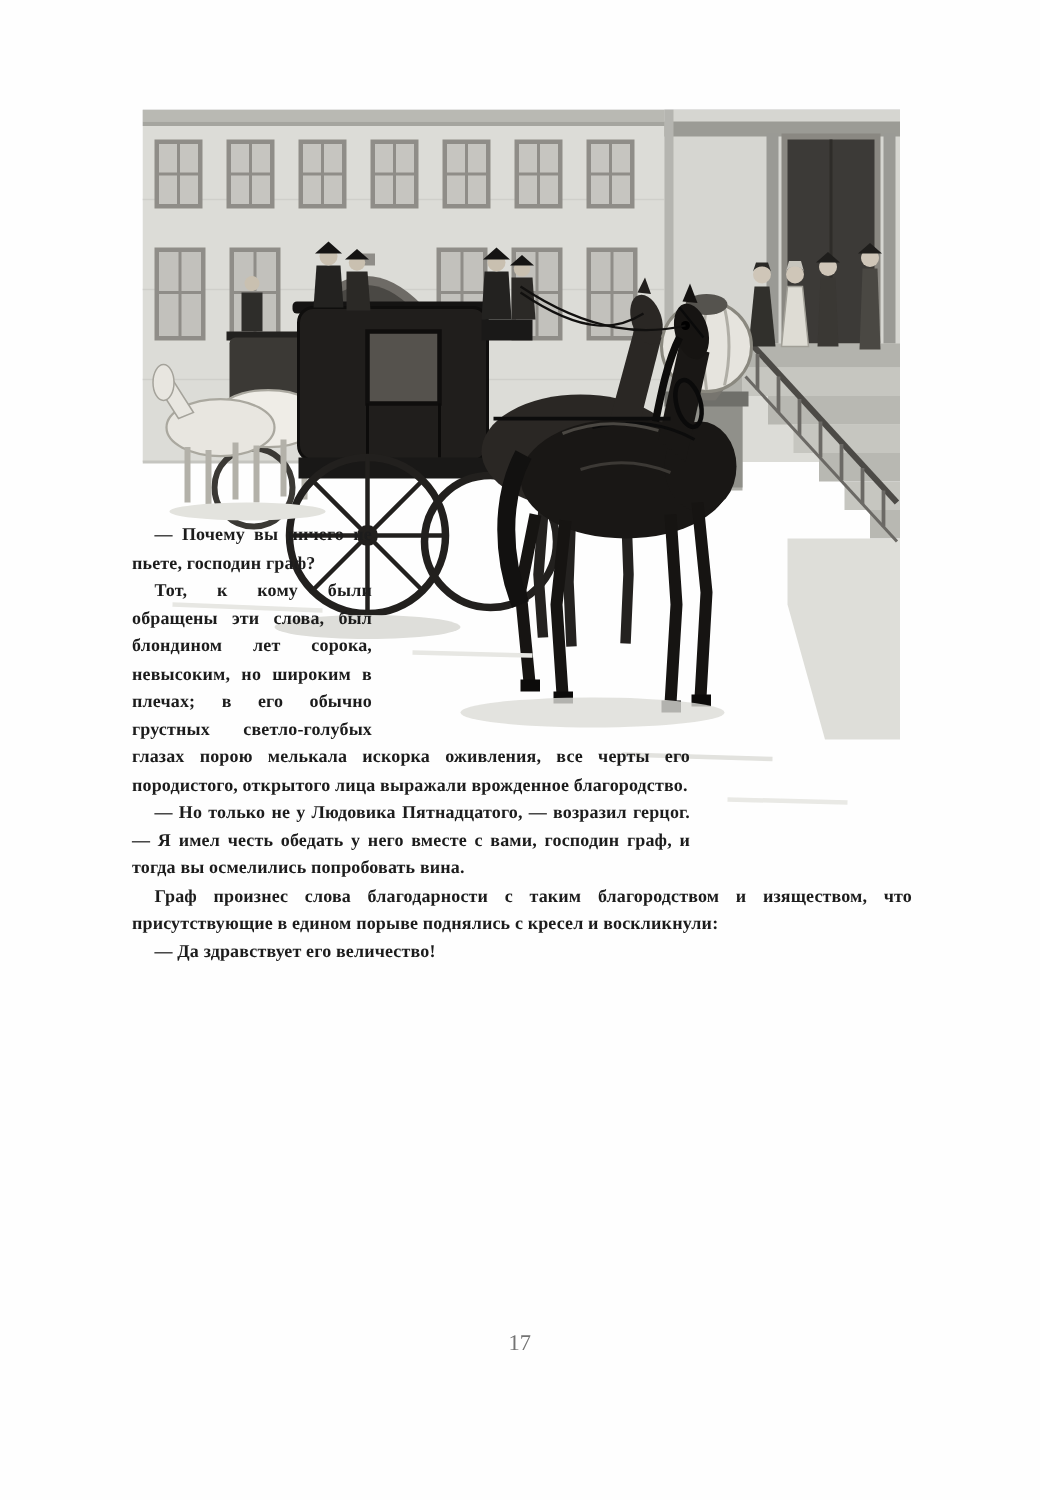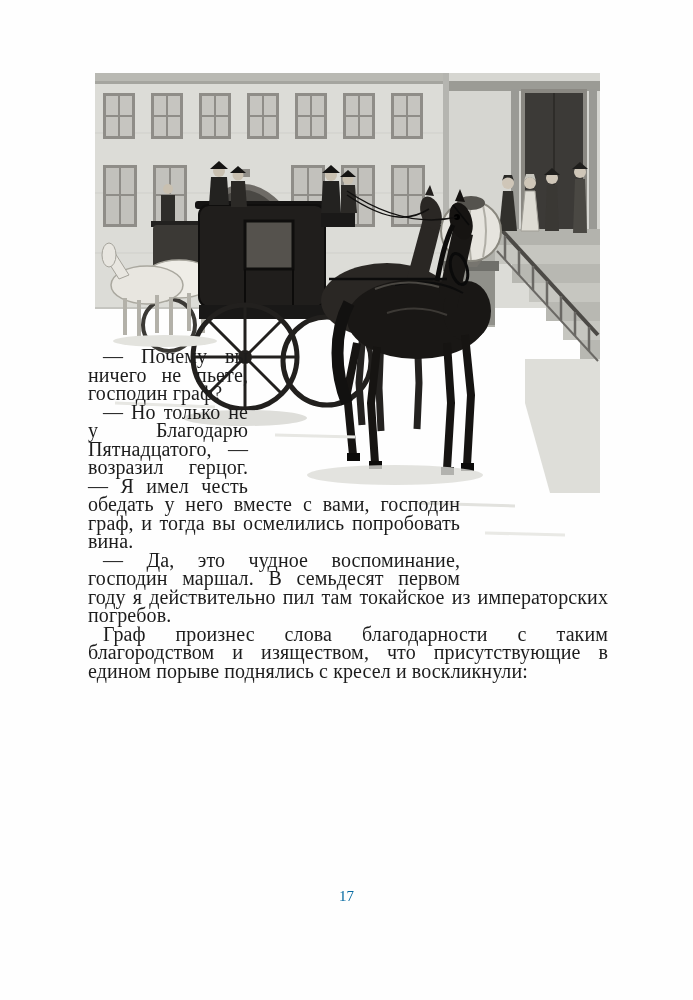--- a/index.html
+++ b/index.html
@@ -23,40 +23,41 @@
     width: 505px;
     height: 512px;
   }
   .illustration svg { display: block; }
   .text-area {
     position: absolute;
     left: 88px;
     top: 75px;
     width: 520px;
     text-align: justify;
-    font-size: 20px;
+    font-size: 12px;
     line-height: 18.5px;
     letter-spacing: 0.1px;
+    font-weight: bold;
   }
   .spacer { float: right; clear: right; }
   .sp1 { width: 520px; height: 272px; }
   .sp2 { width: 360px; height: 130px; }
   .sp3 { width: 148px; height: 94px; }
   p.para {
     margin: 0;
     text-indent: 15px;
   }
   .page-number {
     position: absolute;
     left: 0;
     right: 0;
     top: 888px;
     text-align: center;
     font-size: 15px;
-    color: #0369a1;
+    color: #737373;
   }
 </style>
 </head>
 <body>
 
 <div class="page">
 
   <div class="illustration">
     <svg width="505" height="512" viewBox="0 0 505 512" xmlns="http://www.w3.org/2000/svg">
 
@@ -316,20 +317,21 @@
         <line x1="390" y1="460" x2="470" y2="462" stroke="#e9e9e5" stroke-width="3"></line>
       </g>
     </svg>
   </div>
 
   <div class="text-area">
     <div class="spacer sp1"></div>
     <div class="spacer sp2"></div>
     <div class="spacer sp3"></div>
     <p class="para">— Почему вы ничего не пьете, господин граф?</p>
-    <p class="para">— Но только не у Благодарю Пятнадцатого, — возразил герцог. — Я имел честь обедать у него вместе с вами, господин граф, и тогда вы осмелились попробовать вина.</p>
-    <p class="para">— Да, это чудное воспоминание, господин маршал. В семьдесят первом году я действительно пил там токайское из императорских погребов.</p>
+    <p class="para">Тот, к кому были обращены эти слова, был блондином лет сорока, невысоким, но широким в плечах; в его обычно грустных светло-голубых глазах порою мелькала искорка оживления, все черты его породистого, открытого лица выражали врожденное благородство.</p>
+    <p class="para">— Но только не у Людовика Пятнадцатого, — возразил герцог. — Я имел честь обедать у него вместе с вами, господин граф, и тогда вы осмелились попробовать вина.</p>
     <p class="para">Граф произнес слова благодарности с таким благородством и изяществом, что присутствующие в едином порыве поднялись с кресел и воскликнули:</p>
+    <p class="para">— Да здравствует его величество!</p>
   </div>
 
   <div class="page-number">17</div>
 
 </div>
 
 </body></html>

